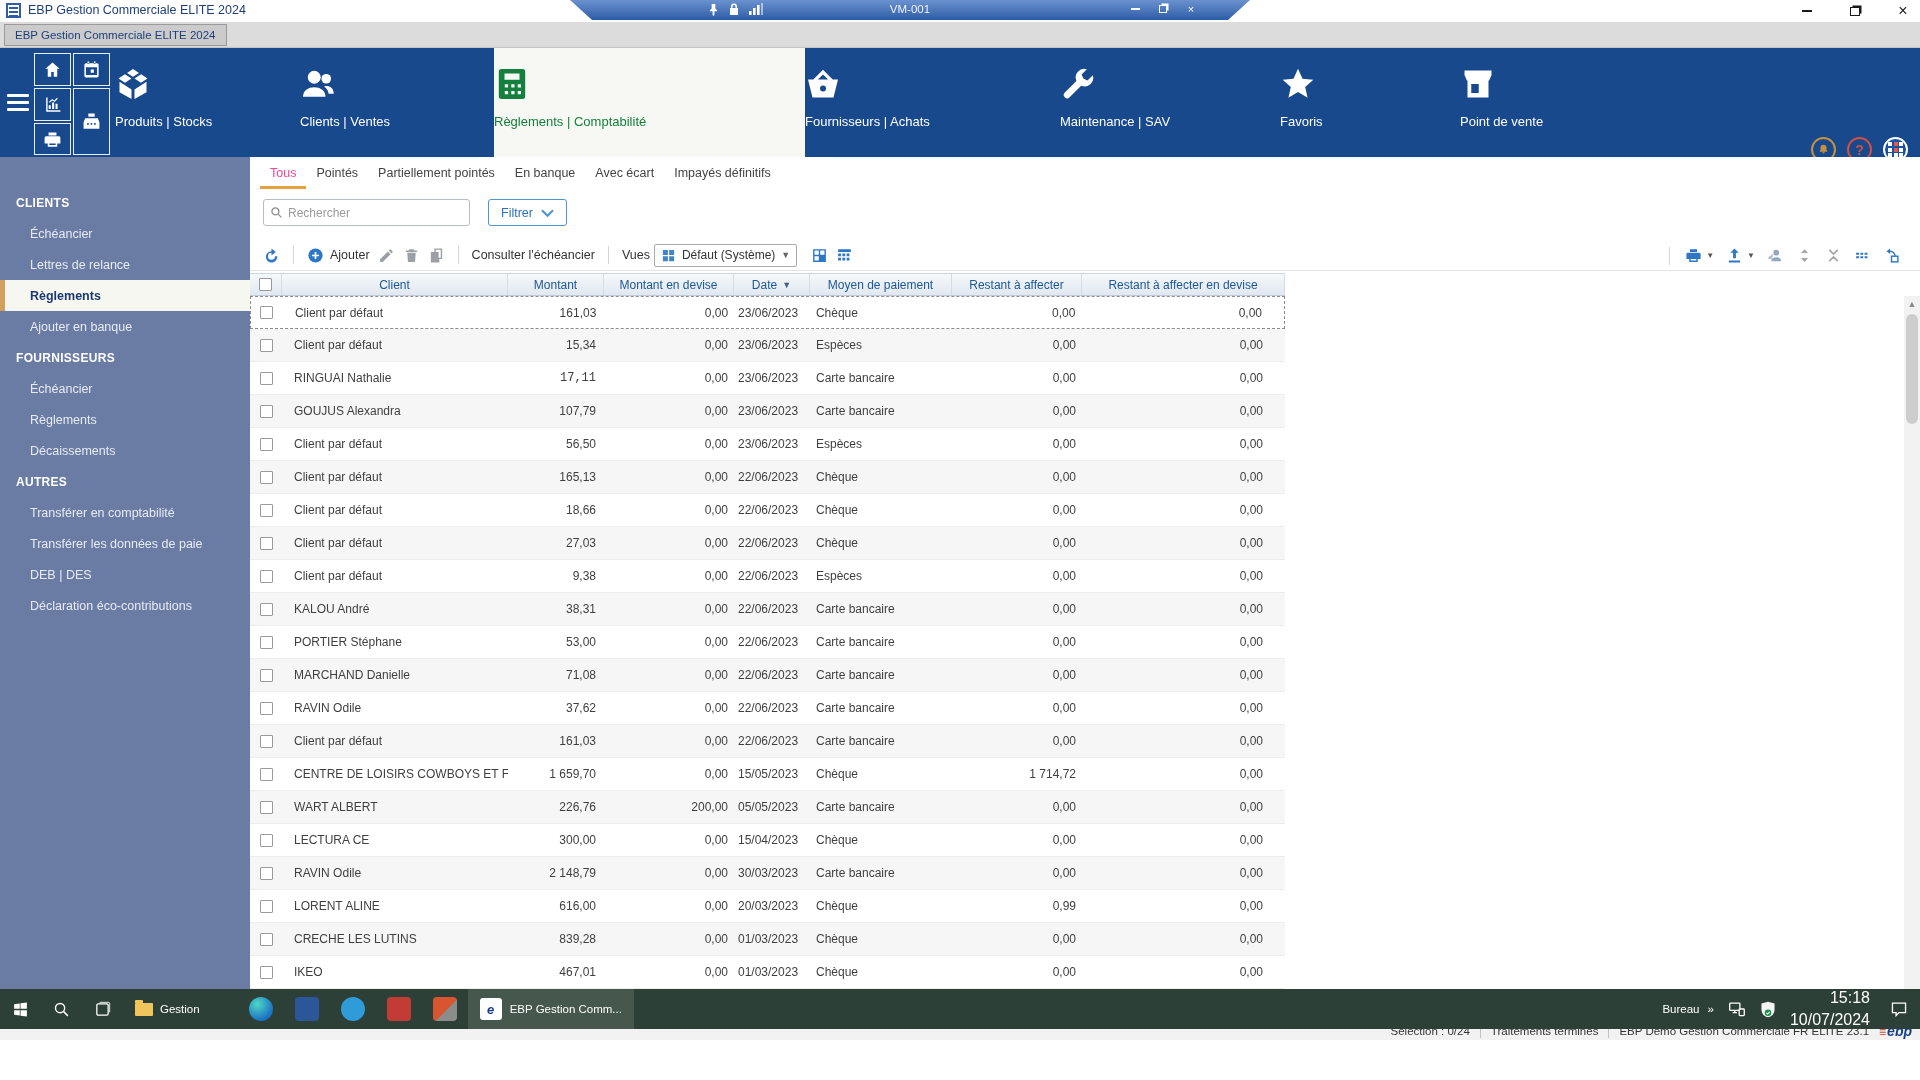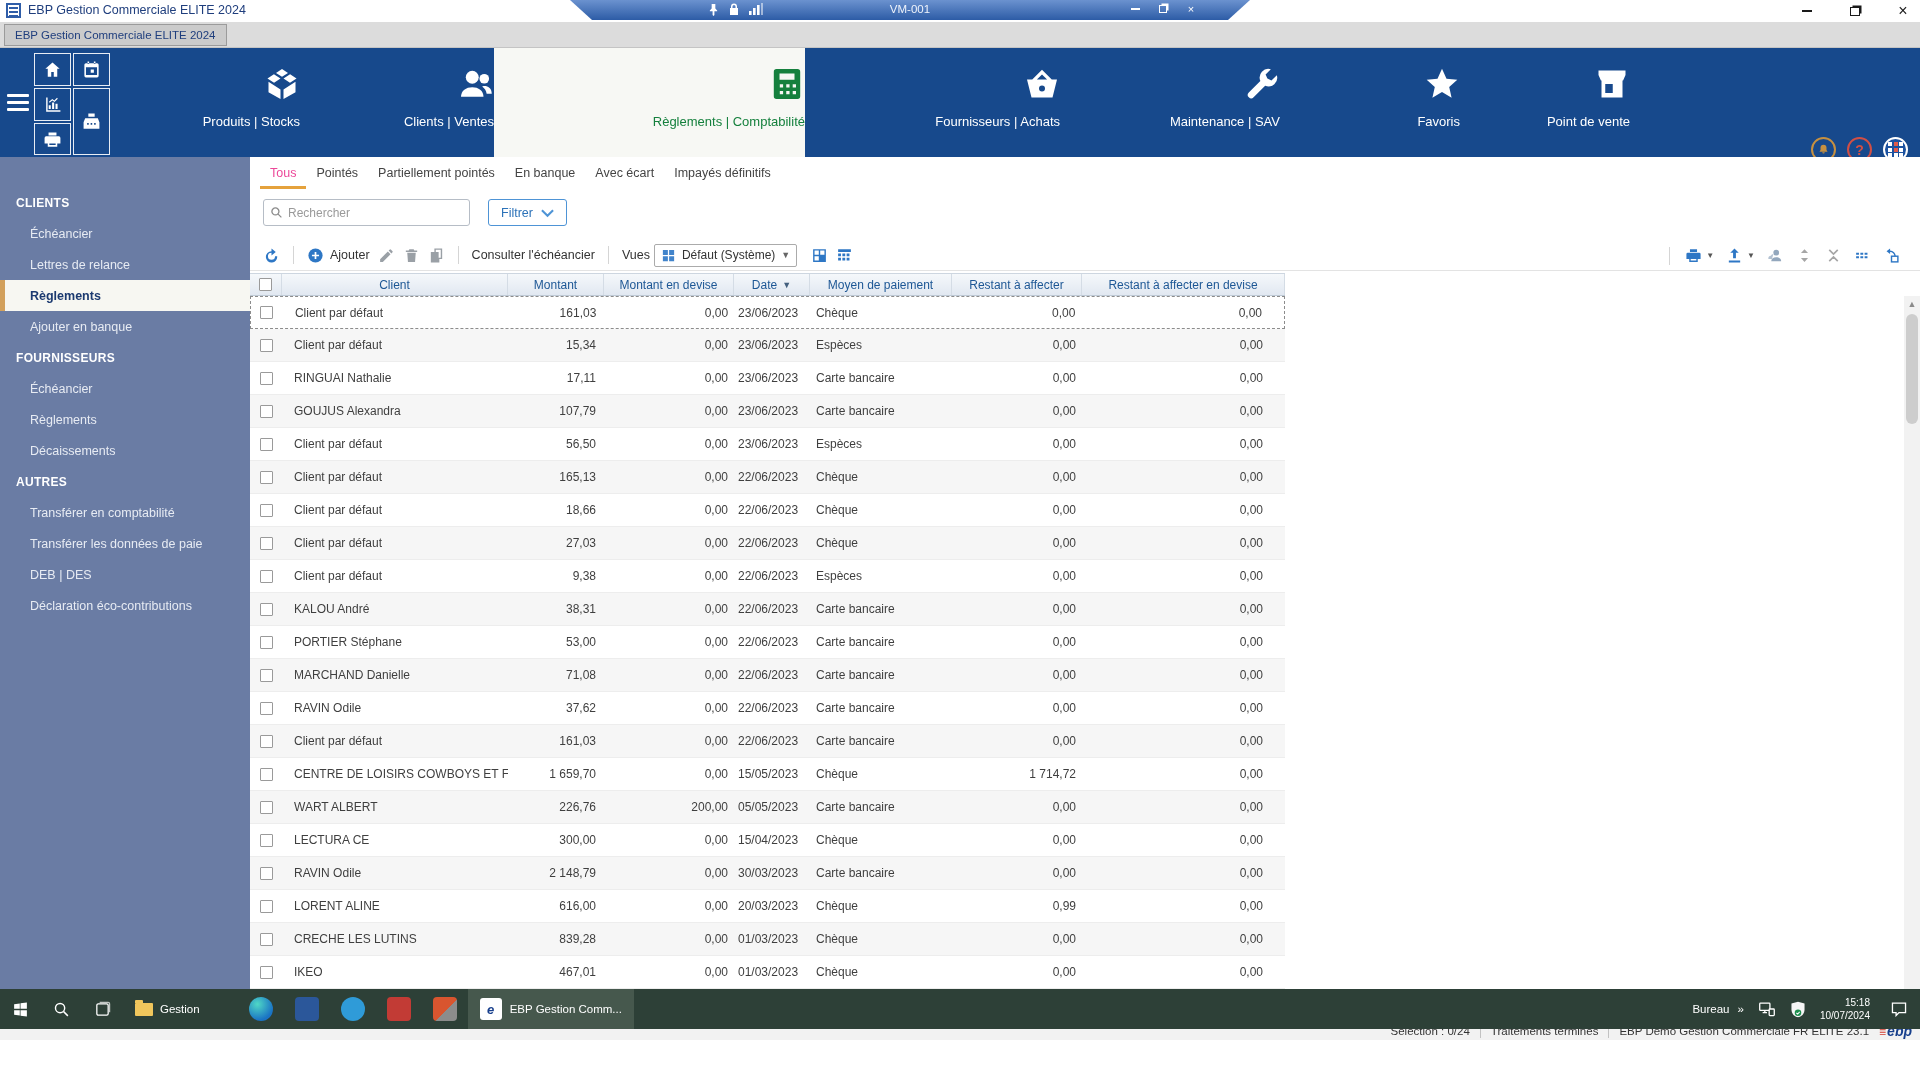--- a/index.html
+++ b/index.html
@@ -29,21 +29,21 @@
 
   
   .navbar{position:absolute;left:0;top:48px;width:1920px;height:109px;background:#17498c;}
   .hamburger{position:absolute;left:7px;top:46px;width:22px;height:17px;display:flex;flex-direction:column;justify-content:space-between;}
   .hamburger i{height:3px;background:#fff;border-radius:1px;}
   .quickgrid{position:absolute;left:34px;top:5px;display:flex;gap:2px;}
   .quickgrid .qcol{display:flex;flex-direction:column;gap:2px;}
   .qcell{width:37px;border:1px solid rgba(255,255,255,.9);display:flex;align-items:center;justify-content:center;color:#fff;}
   .qcell svg{width:19px;height:19px;}
   .modules{position:absolute;left:115px;top:0;height:109px;display:flex;}
-  .module{height:109px;display:flex;flex-direction:column;align-items:flex-end;justify-content:flex-start;color:#fff;cursor:default;}
+  .module{height:109px;display:flex;flex-direction:column;align-items:flex-start;justify-content:flex-start;color:#fff;cursor:default;}
   .module__icon{margin-top:14px;height:44px;display:flex;align-items:center;}
   .module__icon svg{width:36px;height:36px;}
   .module__label{margin-top:8px;font-size:13px;white-space:nowrap;}
   .module--active{background:#f7f8f4;color:#15803d;}
   .navcircles{position:absolute;right:12px;top:89px;display:flex;gap:11px;}
   .circlebtn{width:25px;height:25px;border-radius:50%;display:flex;align-items:center;justify-content:center;}
   .circle--bell{border:2px solid #c69040;color:#c69040;}
   .circle--help{border:2px solid #d14f45;color:#d14f45;font-weight:bold;font-size:14px;}
   .circle--apps{border:2px solid #fff;background:#1c52a0;}
   .appsdots{display:grid;grid-template-columns:repeat(3,4px);grid-auto-rows:4px;gap:1.5px;}
@@ -115,21 +115,21 @@
   .tb-gestion{gap:7px;font-size:11.5px;}
   .folder{position:relative;width:18px;height:13px;background:#f0c65c;border-radius:1px;}
   .folder:before{content:"";position:absolute;left:0;top:-3px;width:8px;height:3px;background:#f0c65c;border-radius:1px 1px 0 0;}
   .appico{width:24px;height:24px;border-radius:4px;}
   .appico--round{border-radius:50%;}
   .tb-app{padding:0 11px;}
   .tb-ebp{height:40px;display:flex;align-items:center;gap:8px;padding:0 12px;background:#46584d;font-size:11.5px;white-space:nowrap;}
   .ebpico{width:22px;height:22px;background:#fff;border-radius:3px;display:flex;align-items:center;justify-content:center;color:#173f8c;font-weight:bold;font-style:italic;font-size:13px;}
   .tb-right{margin-left:auto;display:flex;align-items:center;gap:14px;padding-right:12px;}
   .tb-bureau{display:flex;align-items:center;gap:8px;font-size:11.5px;}
-  .tb-clock{text-align:right;font-size:10px;line-height:1.35;}
+  .tb-clock{text-align:right;font-size:16px;line-height:1.35;}
 </style>
 </head>
 <body>
 
 <div class="titlebar">
   <span class="titlebar__appicon">
       <i></i>
       <i></i>
       <i></i>
     </span>
@@ -503,21 +503,21 @@
         <div class="tcell al" style="width: 76px; padding-left: 4px;">23/06/2023</div>
         <div class="tcell al" style="width: 142px; padding-left: 6px;">Espèces</div>
         <div class="tcell ar" style="width: 130px; padding-right: 6px;">0,00</div>
         <div class="tcell ar" style="width: 203px; padding-right: 22px;">0,00</div>
       </div>
       <div class="trow">
         <div class="tcell cbwrap" style="width: 32px;">
           <span class="cb"></span>
         </div>
         <div class="tcell al" style="width: 226px; padding-left: 12px;">RINGUAI Nathalie</div>
-        <div class="tcell ar" style="width: 96px; padding-right: 8px;">17,11</div>
+        <div class="tcell ar" style="width: 96px; padding-right: 8px; font-family: Liberation Mono, monospace;">17,11</div>
         <div class="tcell ar" style="width: 130px; padding-right: 6px;">0,00</div>
         <div class="tcell al" style="width: 76px; padding-left: 4px;">23/06/2023</div>
         <div class="tcell al" style="width: 142px; padding-left: 6px;">Carte bancaire</div>
         <div class="tcell ar" style="width: 130px; padding-right: 6px;">0,00</div>
         <div class="tcell ar" style="width: 203px; padding-right: 22px;">0,00</div>
       </div>
       <div class="trow trow--alt">
         <div class="tcell cbwrap" style="width: 32px;">
           <span class="cb"></span>
         </div>

